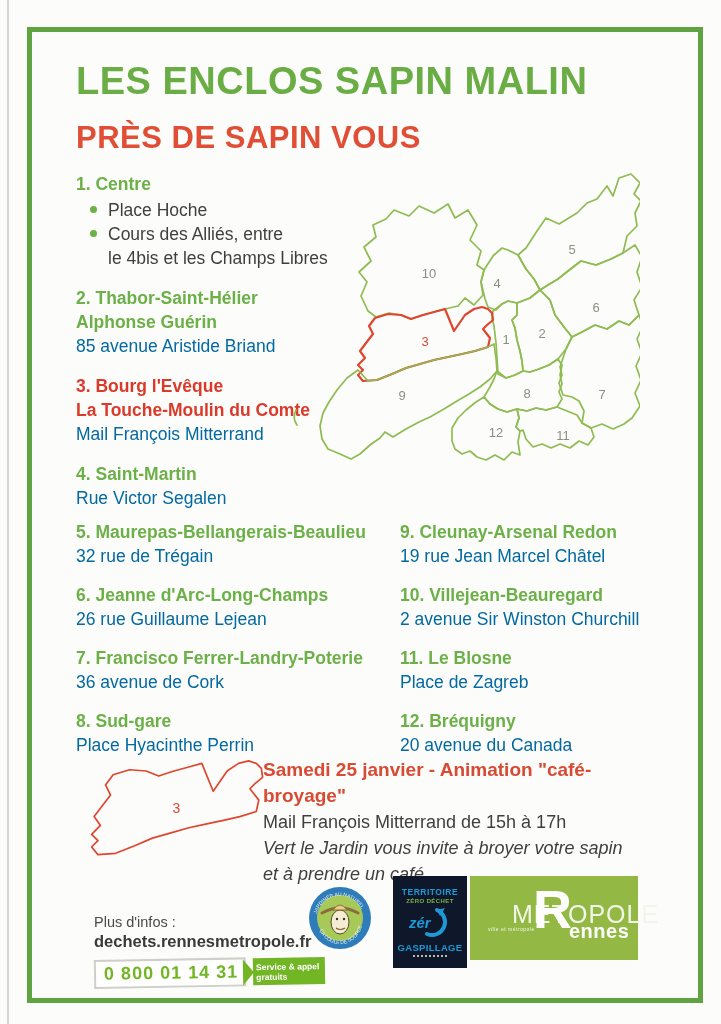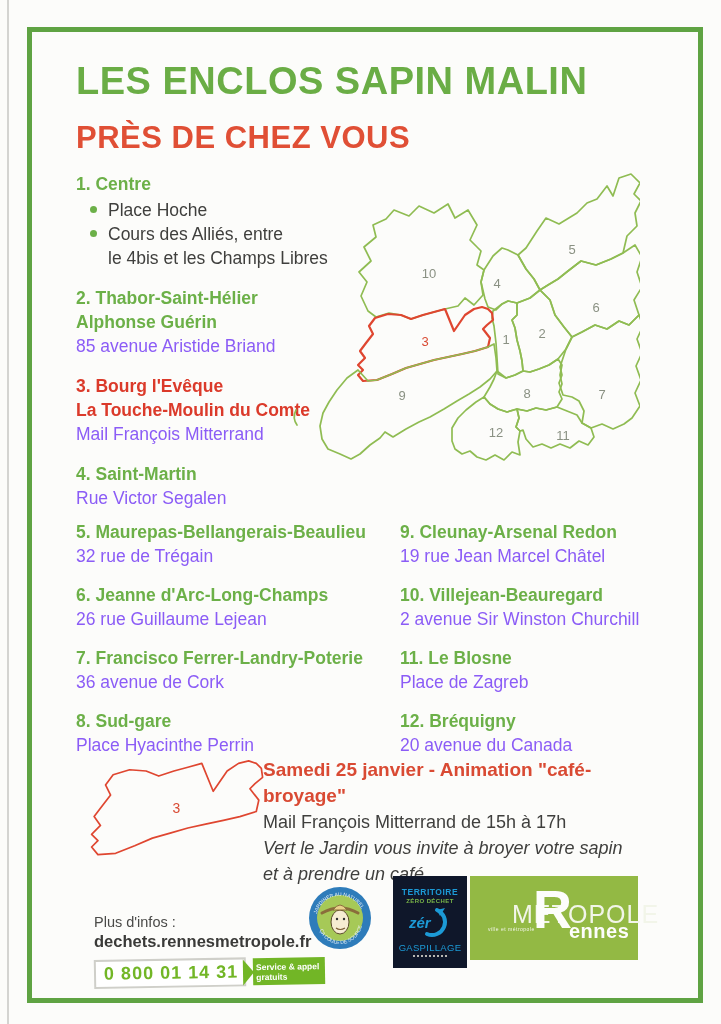--- a/index.html
+++ b/index.html
@@ -16,21 +16,21 @@
   .subtitle{position:absolute;left:76px;top:120px;font-size:31px;font-weight:bold;
     color:#e04f35;letter-spacing:.5px;white-space:nowrap;}
 
   .list-top{position:absolute;left:76px;top:172px;width:300px;}
   .col-left{position:absolute;left:76px;top:520px;width:315px;}
   .col-right{position:absolute;left:400px;top:520px;width:300px;}
   .loc-item{margin-bottom:16px;font-size:17.5px;line-height:24px;}
   .col-left .loc-item,.col-right .loc-item{margin-bottom:15px;}
   .loc-label{display:block;font-weight:bold;color:#6cb048;}
   .loc-item.hl .loc-label{color:#db3a2a;}
-  .loc-addr{display:block;color:#8b5cf6;}
+  .loc-addr{display:block;color:#0369a1;}
   .bullets{margin-top:2px;}
   .bullet-row{display:flex;gap:11px;}
   .dot{flex:0 0 auto;width:7px;height:7px;border-radius:50%;background:#6cb048;margin-top:8px;margin-left:14px;}
   .bullet-text{white-space:pre-line;}
 
   .map-svg{position:absolute;left:290px;top:168px;}
   .map-svg path{fill:none;stroke:#8fbc52;stroke-width:1.7;stroke-linejoin:round;stroke-linecap:round;}
   .map-svg path.red{stroke:#df4630;stroke-width:2.2;}
   .map-num{font-family:"Liberation Sans",sans-serif;font-size:13px;fill:#8a9183;text-anchor:middle;}
   .map-num.red{fill:#d94a33;}
@@ -56,39 +56,39 @@
   .phone-tag{background:#72b626;color:#fff;font-size:8.5px;font-weight:bold;line-height:10px;
     padding:4px 6px 3px 3px;align-self:center;margin-left:-1px;}
 
   .mascot{position:absolute;left:308px;top:886px;}
   .zero-logo{position:absolute;left:393px;top:876px;width:74px;height:92px;background:#0f172a;
     display:flex;flex-direction:column;align-items:center;justify-content:center;text-align:center;}
   .zero-l1{font-size:8.5px;font-weight:bold;color:#1c9ad6;letter-spacing:.5px;}
   .zero-l2{font-size:6px;font-weight:bold;color:#7ab648;letter-spacing:.4px;margin-top:1px;}
   .zero-mid{position:relative;height:34px;width:46px;margin:2px 0;}
   .zero-word{position:absolute;left:2px;top:8px;font-size:15px;font-weight:bold;font-style:italic;color:#1c9ad6;}
-  .zero-l3{font-size:9.5px;font-weight:normal;color:#1c9ad6;letter-spacing:.3px;}
+  .zero-l3{font-size:9.5px;font-weight:bold;color:#1c9ad6;letter-spacing:.3px;}
   .zero-sub{width:34px;border-bottom:2px dotted #b7b7b3;margin-top:2px;}
 
   .metropole{position:absolute;left:470px;top:876px;width:168px;height:84px;background:#93b944;}
   .met-met{position:absolute;left:16px;top:24px;font-size:25px;color:#f2f5e9;letter-spacing:1px;margin-left:26px;}
   .met-sub{position:absolute;left:18px;top:50px;font-size:5px;color:#f2f5e9;letter-spacing:.5px;}
   .met-r{position:absolute;left:63px;top:2px;font-size:54px;font-weight:bold;color:#fdfdfb;}
   .met-opole{position:absolute;left:98px;top:24px;font-size:25px;color:#f2f5e9;letter-spacing:1px;}
   .met-ennes{position:absolute;left:99px;top:44px;font-size:20px;font-weight:bold;color:#fdfdfb;letter-spacing:.5px;}
 </style>
 </head>
 <body>
 
 <div class="page">
   <div class="scan-line"></div>
   <div class="frame"></div>
 
   <div class="title">LES ENCLOS SAPIN MALIN</div>
-  <div class="subtitle">PRÈS DE CHEZ VOUS</div>
+  <div class="subtitle">PRÈS DE SAPIN VOUS</div>
 
   <section class="list-top">
     <div class="loc-item">
       <span class="loc-label">1. Centre</span>
       <div class="bullets">
         <div class="bullet-row">
           <span class="dot"></span>
           <span class="bullet-text">Place Hoche</span>
         </div>
         <div class="bullet-row">

